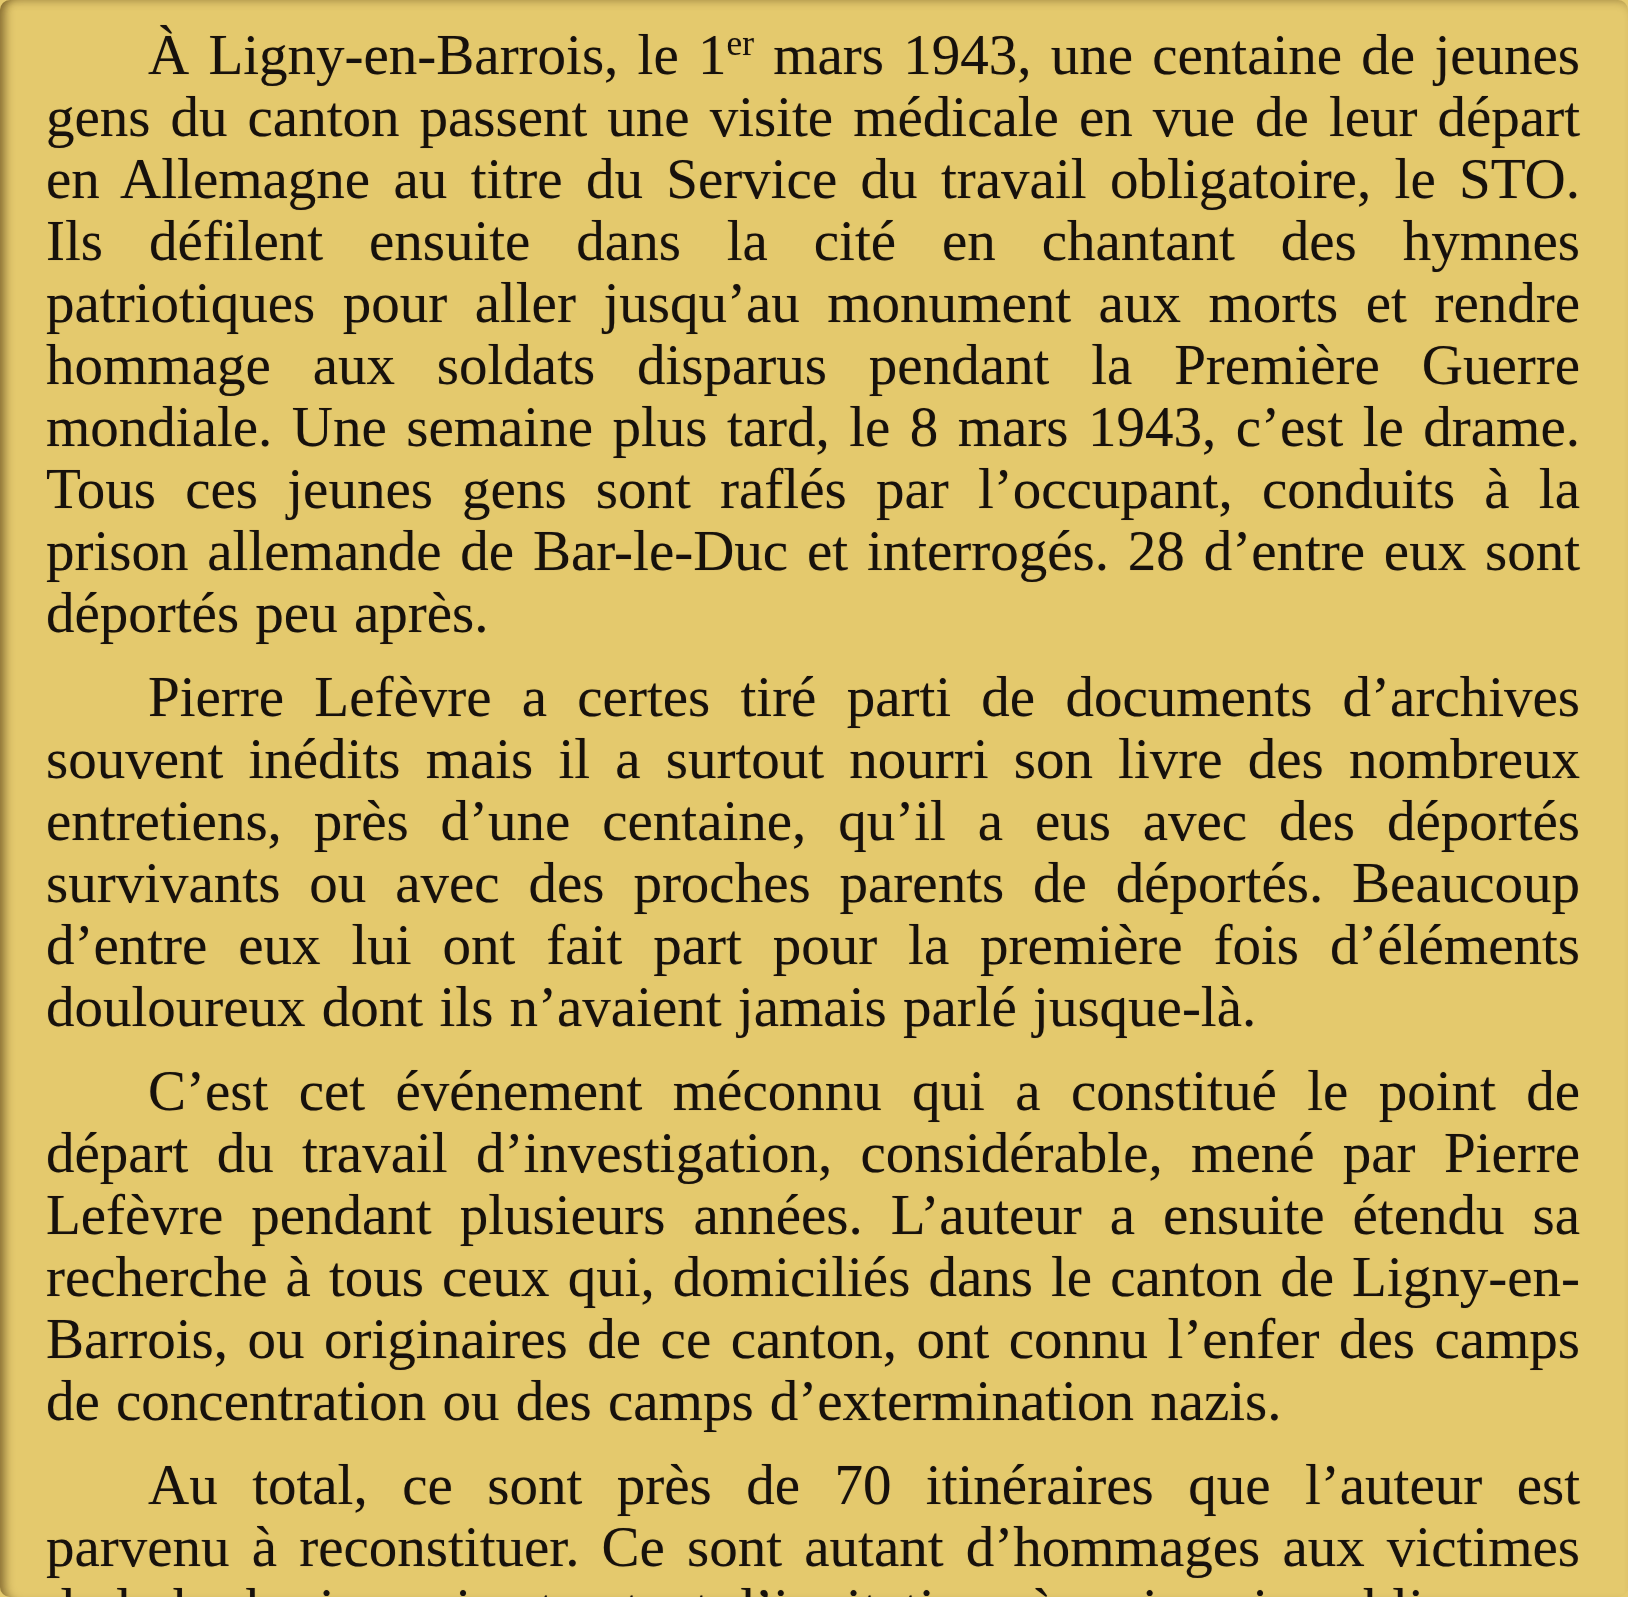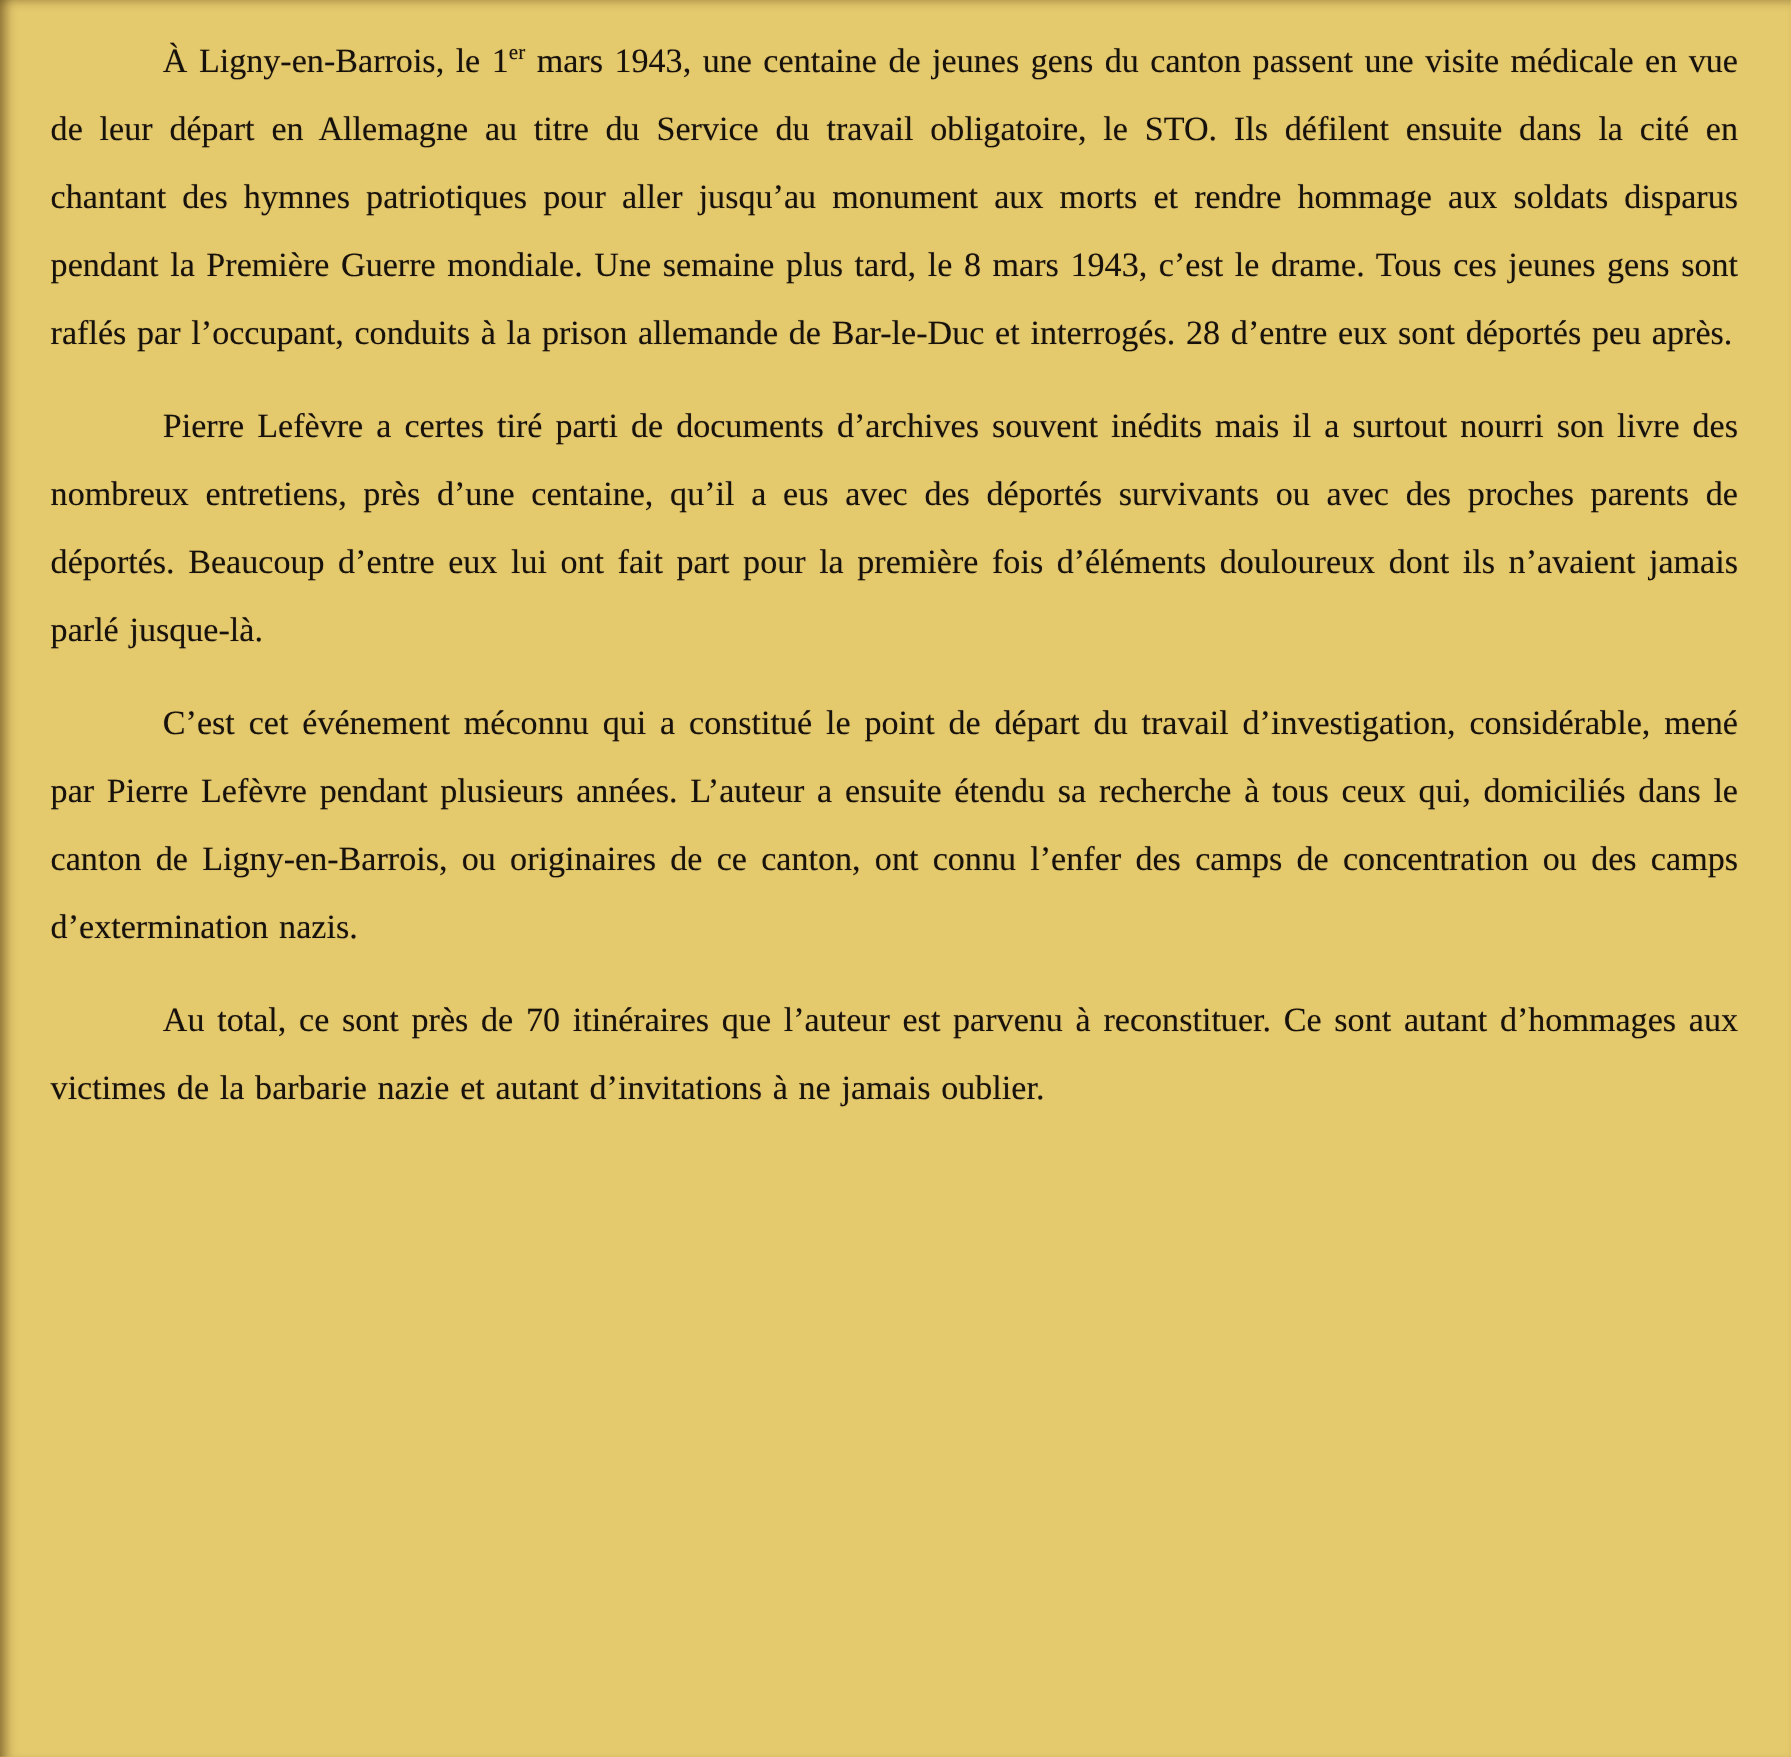--- a/index.html
+++ b/index.html
@@ -13,30 +13,31 @@
     background: #e4c96d;
   }
   .page {
     position: relative;
     box-sizing: border-box;
     width: 1628px;
     height: 1597px;
     background: #e4c96d;
     padding: 24px 48px 10px 46px;
     font-family: "Liberation Serif", "DejaVu Serif", serif;
-    font-size: 31px;
+    font-size: 57px;
     line-height: 62px;
     color: #17110c;
     text-align: justify;
     word-spacing: 2px;
     text-shadow: 0 0 1px rgba(40, 25, 5, 0.35);
     
     box-shadow:
       inset 12px 0 10px -7px rgba(70, 45, 10, 0.55),
       inset 0 7px 8px -5px rgba(70, 45, 10, 0.30);
+    border-radius: 10px;
   }
   .para {
     margin: 0 0 0 0;
     text-indent: 102px;
   }
   .para + .para {
     margin-top: 22px;
   }
   sup.ordinal {
     font-size: 0.62em;

